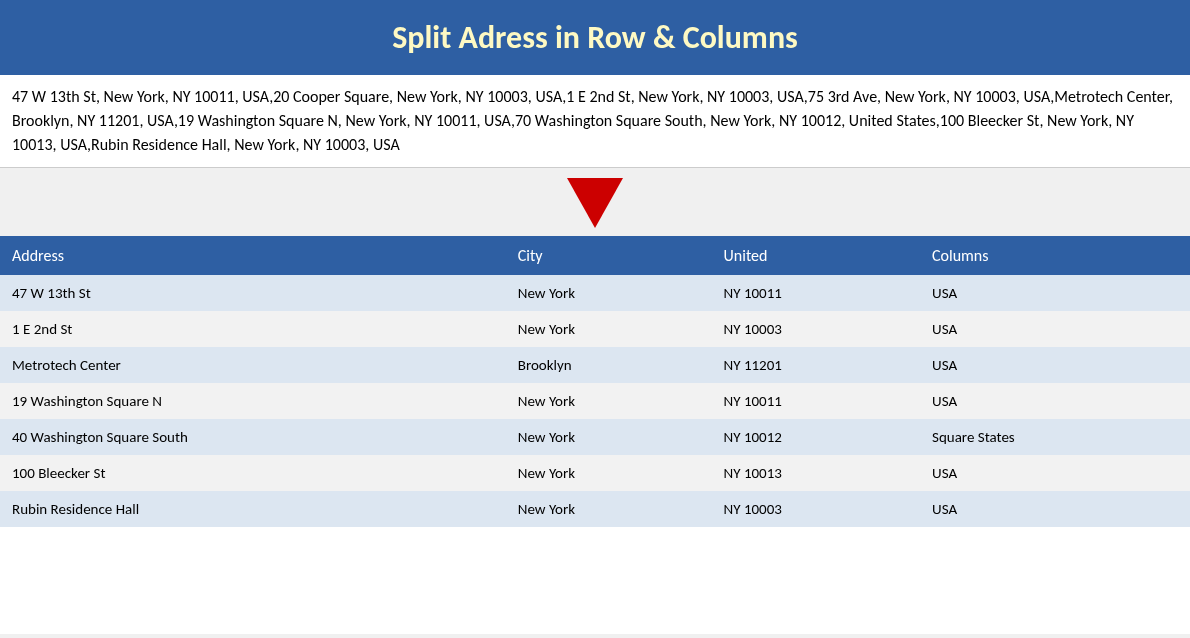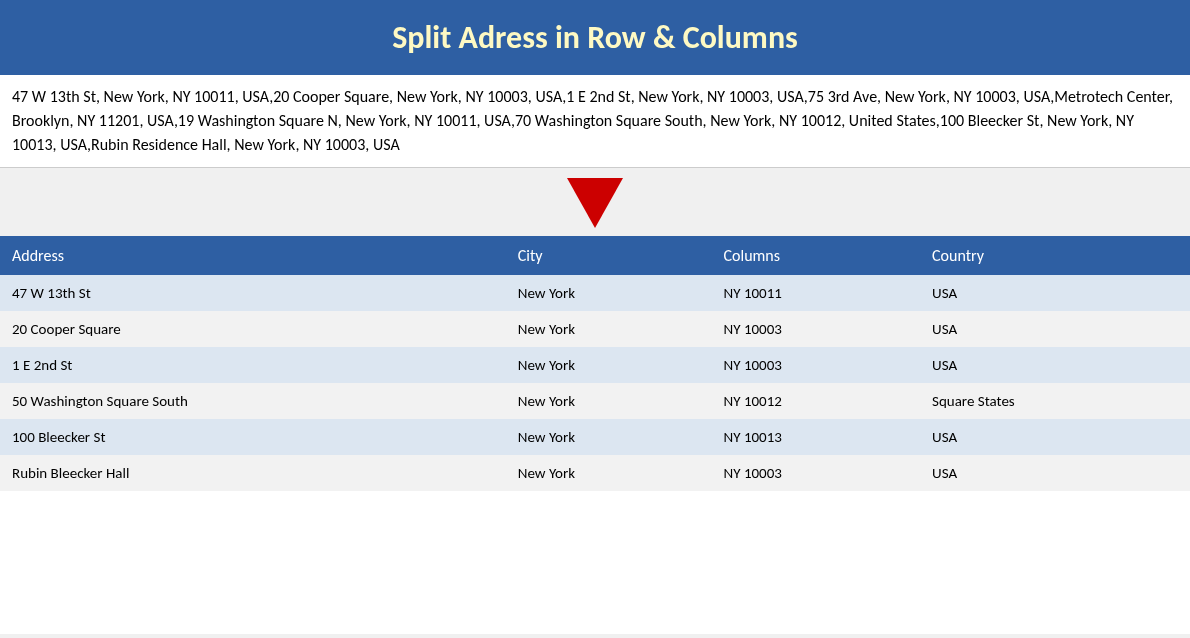--- a/index.html
+++ b/index.html
@@ -100,56 +100,62 @@
 <div class="arrow-container">
   <div class="arrow-down"></div>
 </div>
 
 <div class="table-container">
   <table>
     <thead>
       <tr>
         <th>Address</th>
         <th>City</th>
+        <th>United</th>
         <th>Columns</th>
-        <th>Country</th>
       </tr>
     </thead>
     <tbody id="table-body">
     <tr>
           <td>47 W 13th St</td>
           <td>New York</td>
           <td>NY 10011</td>
           <td>USA</td>
         </tr>
         <tr>
-          <td>20 Cooper Square</td>
-          <td>New York</td>
-          <td>NY 10003</td>
-          <td>USA</td>
-        </tr>
-        <tr>
           <td>1 E 2nd St</td>
           <td>New York</td>
           <td>NY 10003</td>
           <td>USA</td>
         </tr>
         <tr>
-          <td>50 Washington Square South</td>
+          <td>Metrotech Center</td>
+          <td>Brooklyn</td>
+          <td>NY 11201</td>
+          <td>USA</td>
+        </tr>
+        <tr>
+          <td>19 Washington Square N</td>
+          <td>New York</td>
+          <td>NY 10011</td>
+          <td>USA</td>
+        </tr>
+        <tr>
+          <td>40 Washington Square South</td>
           <td>New York</td>
           <td>NY 10012</td>
           <td>Square States</td>
         </tr>
         <tr>
           <td>100 Bleecker St</td>
           <td>New York</td>
           <td>NY 10013</td>
           <td>USA</td>
         </tr>
         <tr>
-          <td>Rubin Bleecker Hall</td>
+          <td>Rubin Residence Hall</td>
           <td>New York</td>
           <td>NY 10003</td>
           <td>USA</td>
         </tr>
       </tbody>
   </table>
 </div>
 
 </body></html>

